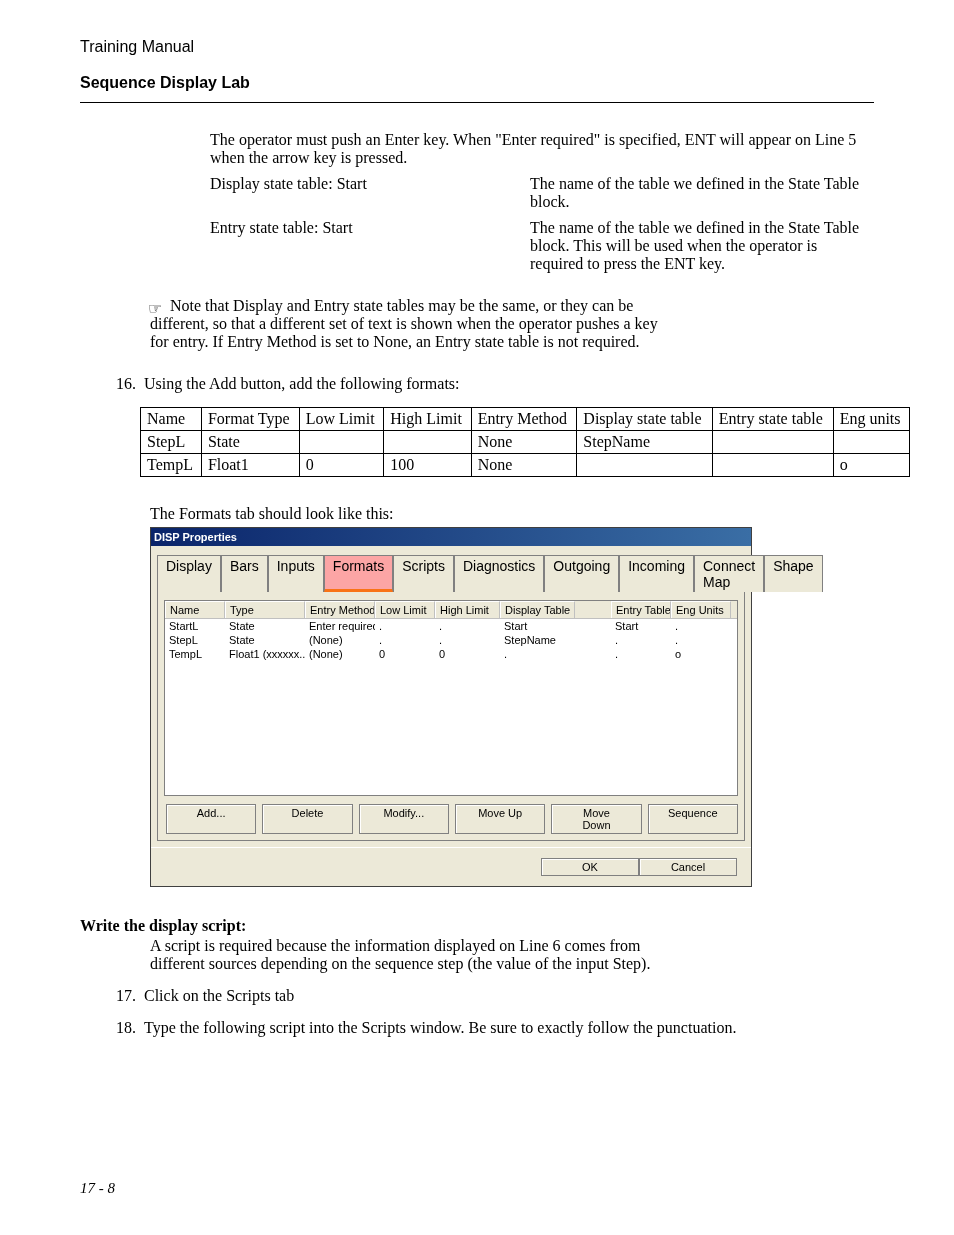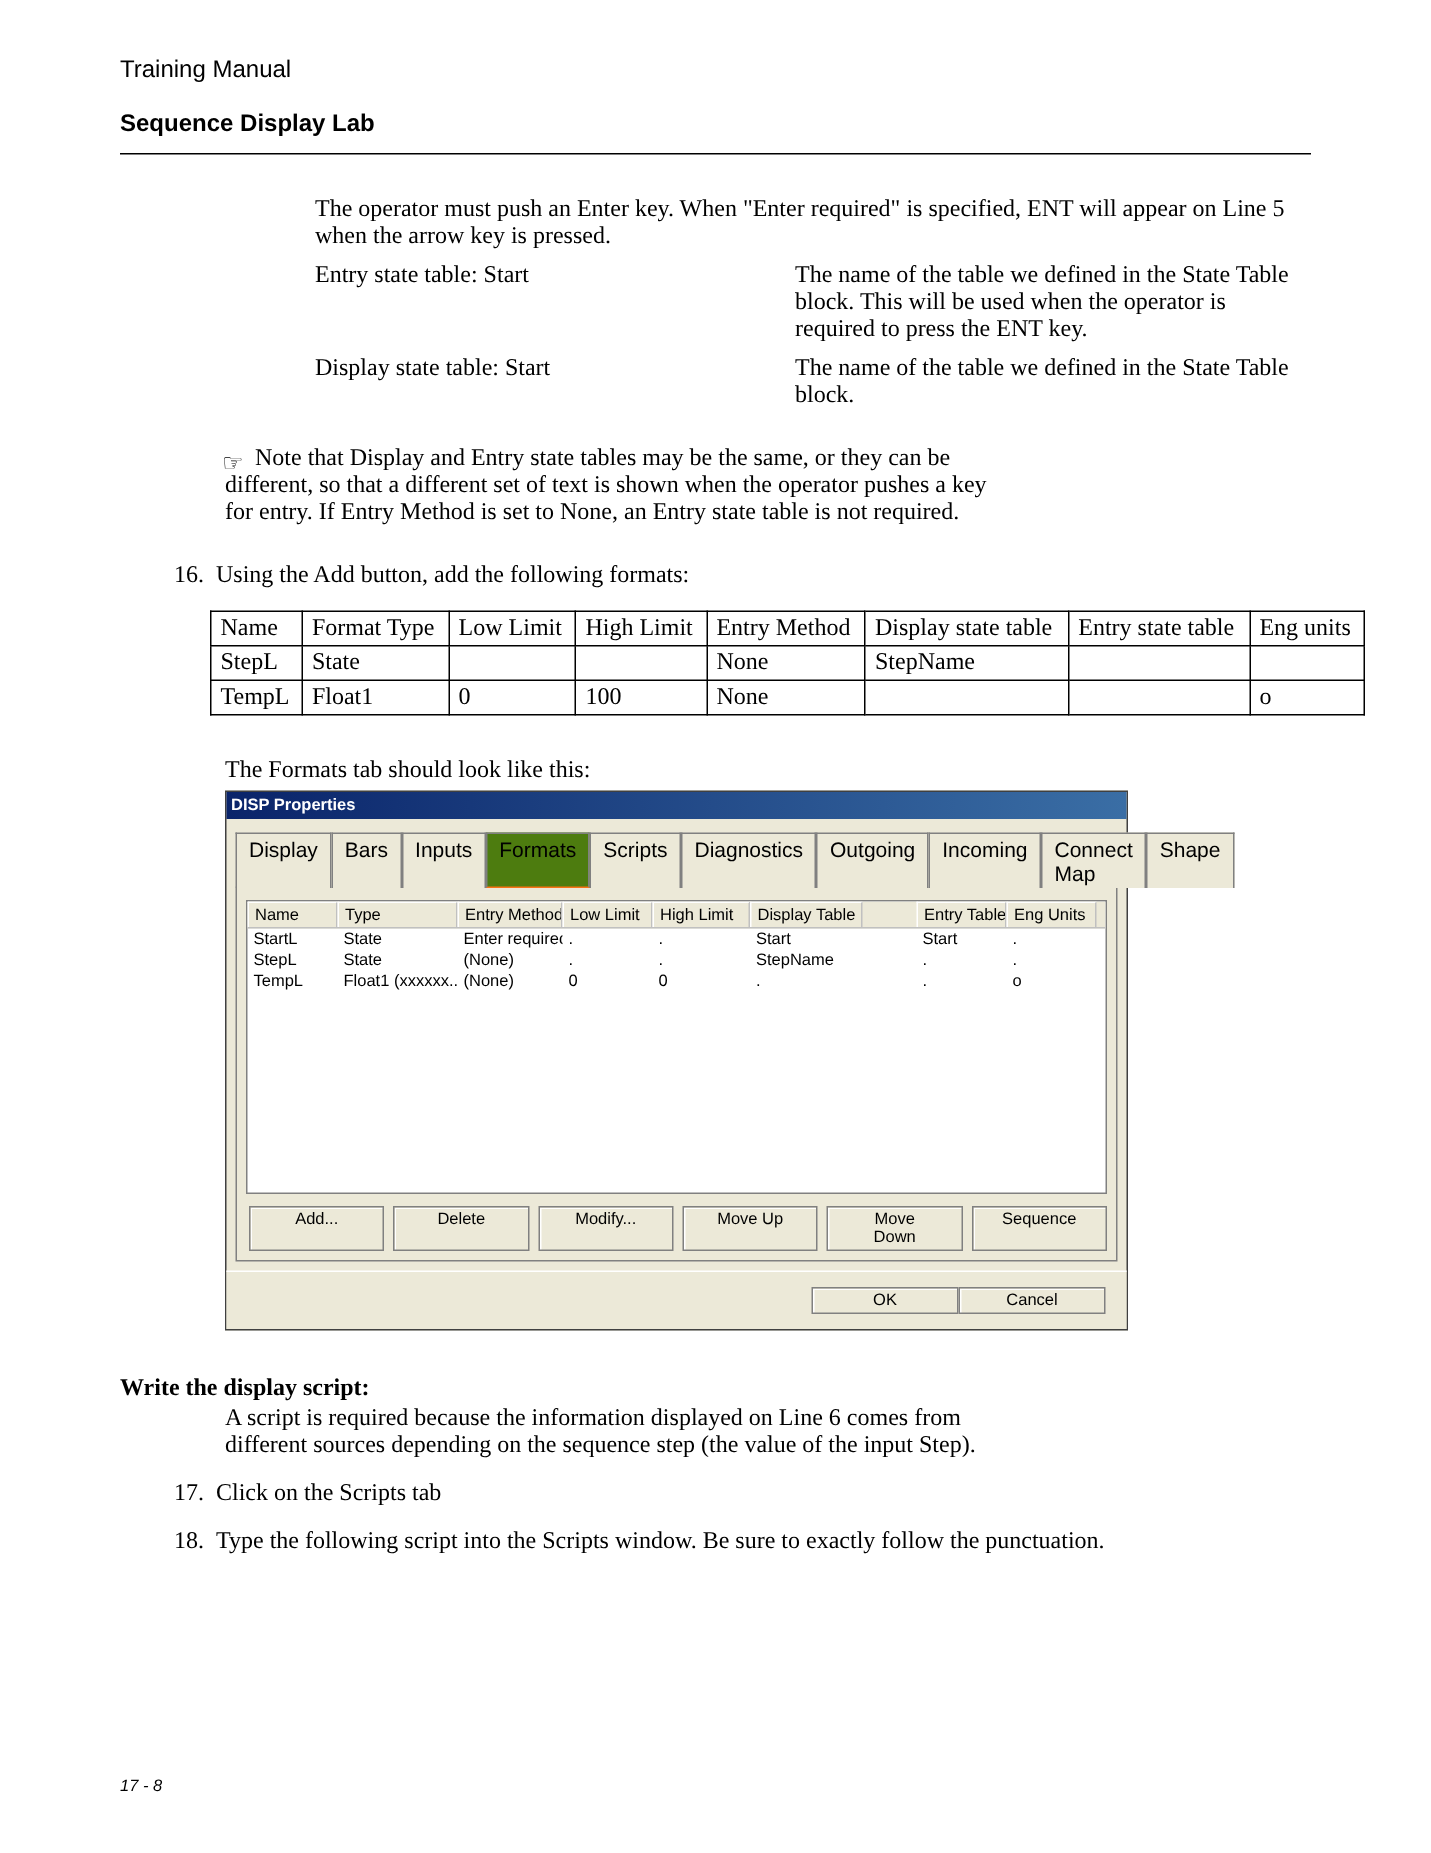--- a/index.html
+++ b/index.html
@@ -112,22 +112,22 @@
   .tab {
     padding: 2px 8px 2px 8px;
     border: 1px solid #808080;
     border-bottom: none;
     background: #ece9d8;
     position: relative;
     top: 1px;
     font-size: 14px;
   }
   .tab.active {
-    background: #4d7c0f;
-    border-bottom: 1px solid #f97316;
+    background: #fca5a5;
+    border-bottom: 3px solid #f97316;
     z-index: 2;
     text-align: right;
   }
   .tab-pane {
     margin: 0 6px 6px 6px;
     border: 1px solid #808080;
     background: #ece9d8;
     padding: 8px 6px 6px 6px;
     min-height: 250px;
     box-sizing: border-box;
@@ -209,42 +209,42 @@
   }
   .body-indented {
     margin-left: 70px;
     max-width: 520px;
   }
   .page-num {
     position: absolute;
     bottom: 38px;
     left: 80px;
     font-style: italic;
-    font-family: Liberation Sans, sans-serif;
-    font-size: 11px;
+    font-family: Liberation Serif, serif;
+    font-size: 15px;
   }
 </style>
 </head>
 <body>
 
 <div class="page">
   <div class="header-manual">Training Manual</div>
   <div class="header-lab">Sequence Display Lab</div>
   <hr class="rule">
 
   <div class="two-col-block">
     <div class="right">The operator must push an Enter key. When "Enter required" is specified, ENT will appear on Line 5 when the arrow key is pressed.</div>
   </div>
   <div class="two-col-block">
+    <div class="left">Display state table:  Start</div>
+    <div class="right">The name of the table we defined in the State Table block.</div>
+  </div>
+  <div class="two-col-block">
     <div class="left">Entry state table:  Start</div>
     <div class="right">The name of the table we defined in the State Table block.  This will be used when the operator is required to press the ENT key.</div>
-  </div>
-  <div class="two-col-block">
-    <div class="left">Display state table:  Start</div>
-    <div class="right">The name of the table we defined in the State Table block.</div>
   </div>
 
   <div class="note">
     <span class="note-icon">☞</span>
     <div class="note-text">Note that Display and Entry state tables may be the same, or they can be different, so that a different set of text is shown when the operator pushes a key for entry.  If Entry Method is set to None, an Entry state table is not required.</div>
   </div>
 
   <div class="step">
     <span class="num">16.</span><span>Using the Add button, add the following formats:</span>
   </div>

